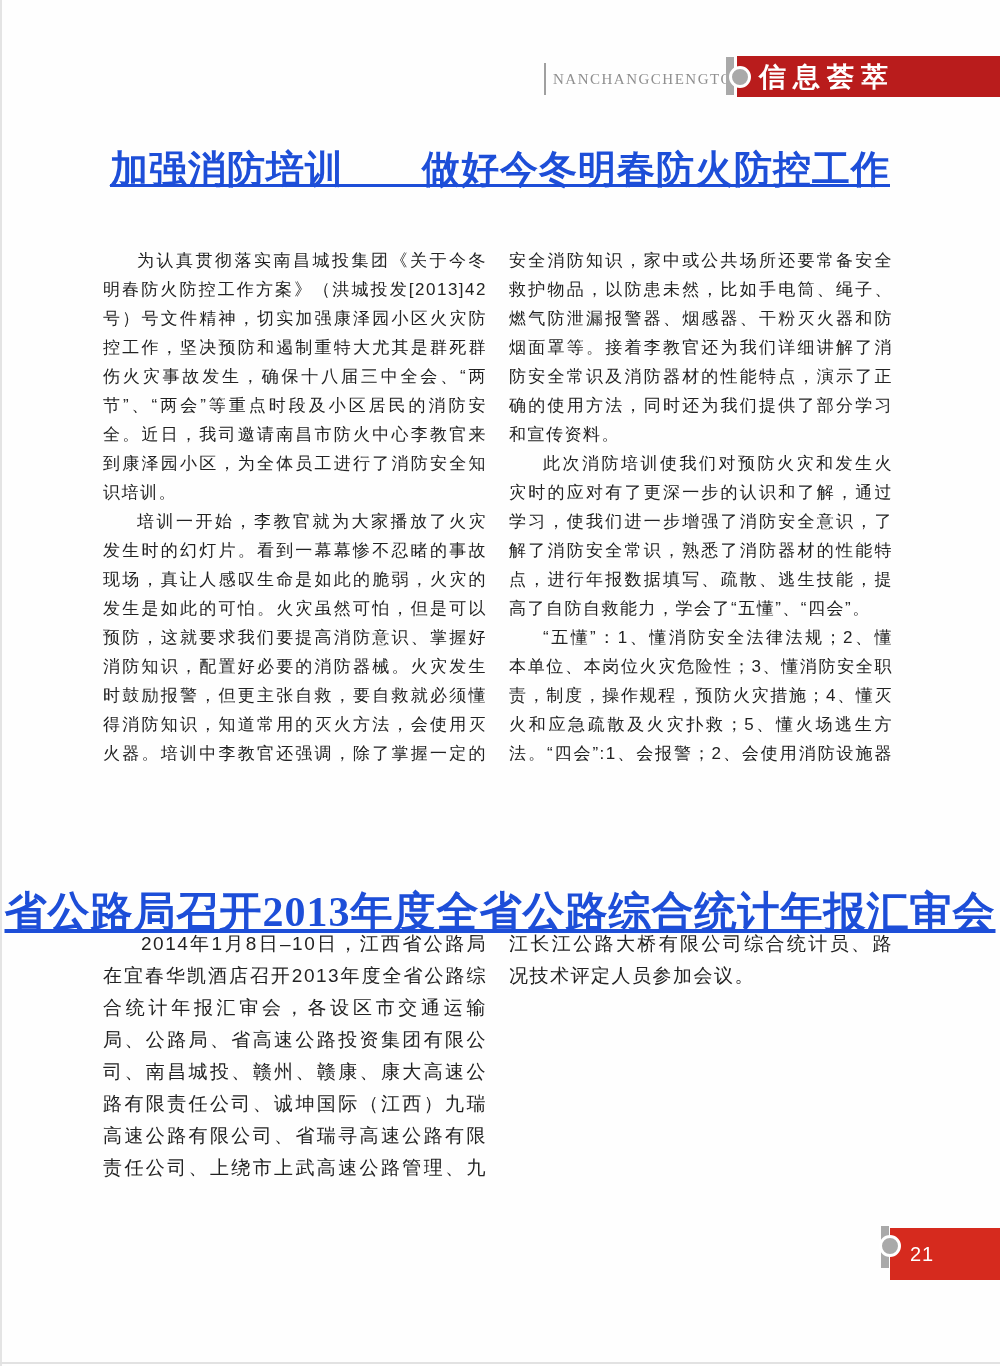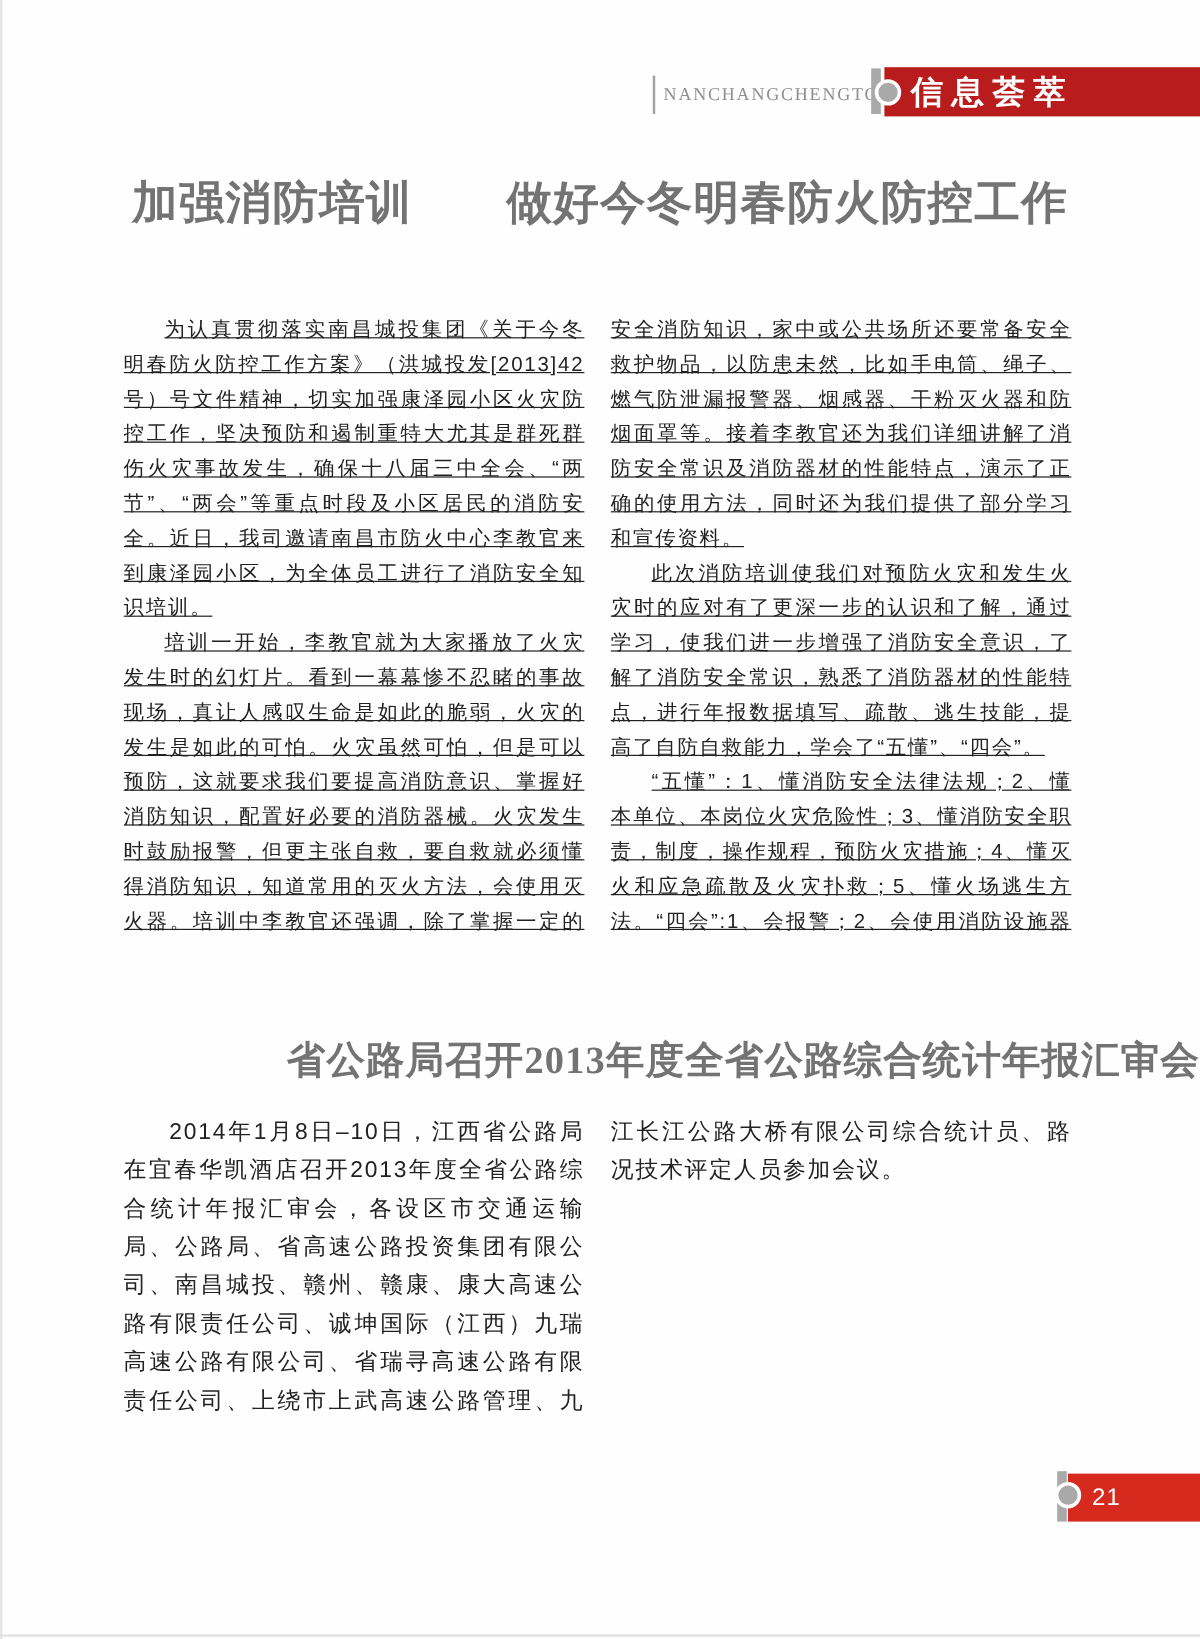--- a/index.html
+++ b/index.html
@@ -28,41 +28,41 @@
     font-family:"Liberation Sans",sans-serif;
   }
   .badge-dot{
     position:absolute;left:729px;top:66px;width:16px;height:16px;border-radius:50%;
     background:#a9a9a9;border:3px solid #ffffff;z-index:2;
   }
 
   
   .article-title{
     position:absolute;left:0;width:100%;margin:0;text-align:center;
-    font-family:"Liberation Serif","DejaVu Serif",serif;font-weight:bold;color:#737373;
-    letter-spacing:1px;white-space:nowrap;
+    font-family:"Liberation Serif","DejaVu Serif",serif;font-weight:bold;color:#1d4ed8;
+    letter-spacing:1px;white-space:nowrap;text-decoration:underline;
   }
   .title-1{top:144px;font-size:38px;}
-  .title-2{top:862px;font-size:32px;text-align:right;}
+  .title-2{top:884px;font-size:42px;}
 
   
   .article-body{
     position:absolute;left:103px;width:790px;
     column-count:2;column-gap:22px;column-fill:auto;
     text-align:justify;text-justify:inter-ideograph;word-break:break-all;
     color:#222222;overflow:hidden;
   }
-  .body-1{top:260px;height:524px;font-size:17px;line-height:29px;letter-spacing:1.5px;text-decoration:underline;}
+  .body-1{top:246px;height:524px;font-size:17px;line-height:29px;letter-spacing:1.5px;}
   .body-2{top:928px;height:260px;font-size:19px;line-height:32px;letter-spacing:1.5px;}
   .article-body p{margin:0;text-indent:2em;}
 
   
   .pn-bar{position:absolute;left:881px;top:1226px;width:8px;height:42px;background:#a9a9a9;}
   .pn-red{
-    position:absolute;left:890px;top:1228px;width:110px;height:40px;background:#d62a1e;
+    position:absolute;left:890px;top:1228px;width:110px;height:52px;background:#d62a1e;
     display:flex;align-items:center;padding-left:20px;box-sizing:border-box;
   }
   .pn-red span{color:#ffffff;font-size:20px;letter-spacing:1px;}
   .pn-dot{
     position:absolute;left:879px;top:1235px;width:16px;height:16px;border-radius:50%;
     background:#a9a9a9;border:3px solid #ffffff;z-index:2;
   }
 </style>
 </head>
 <body>

